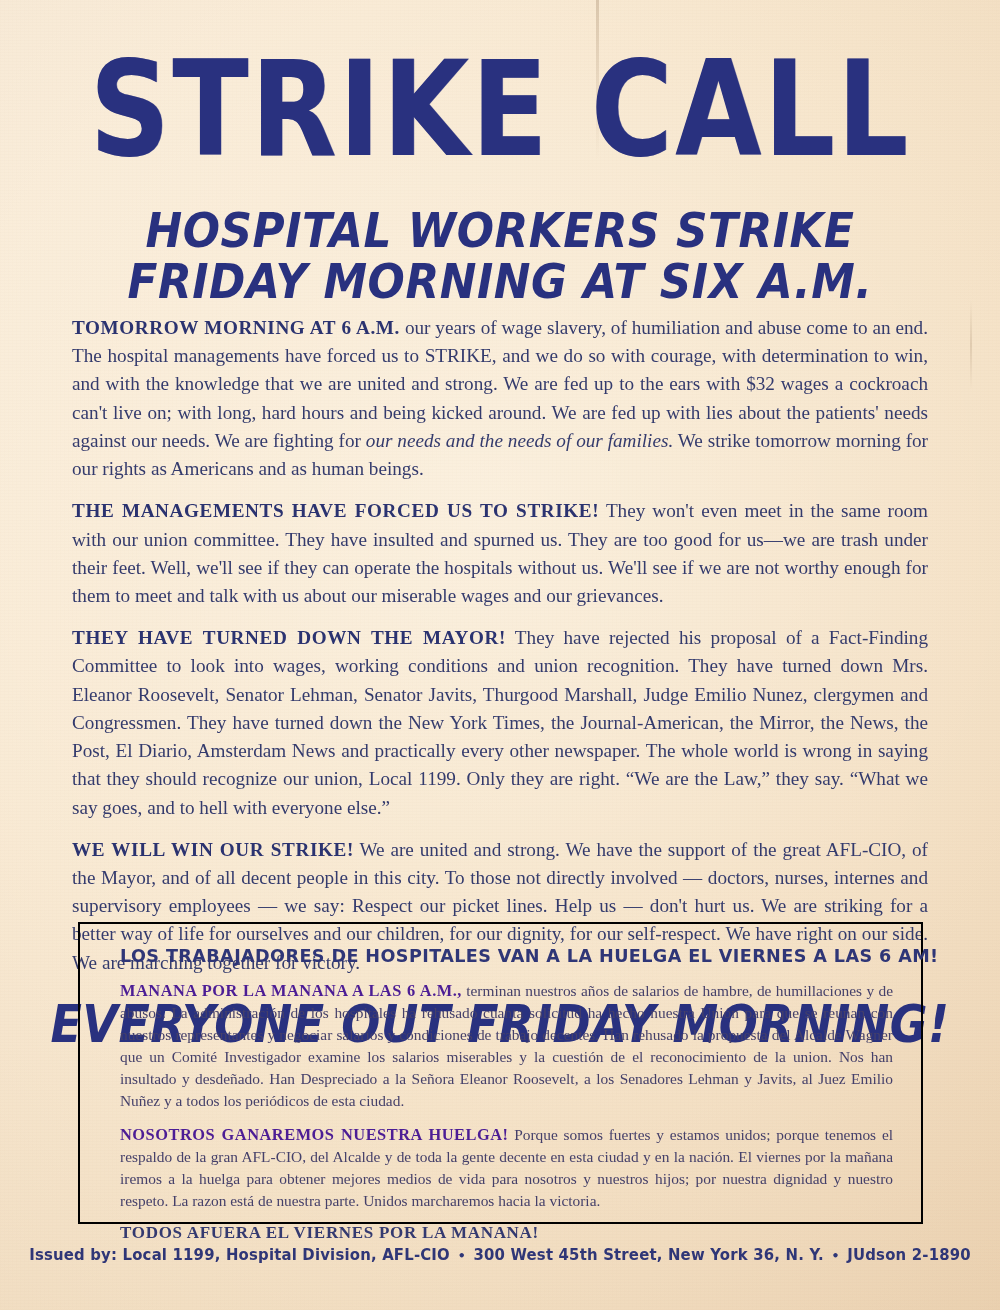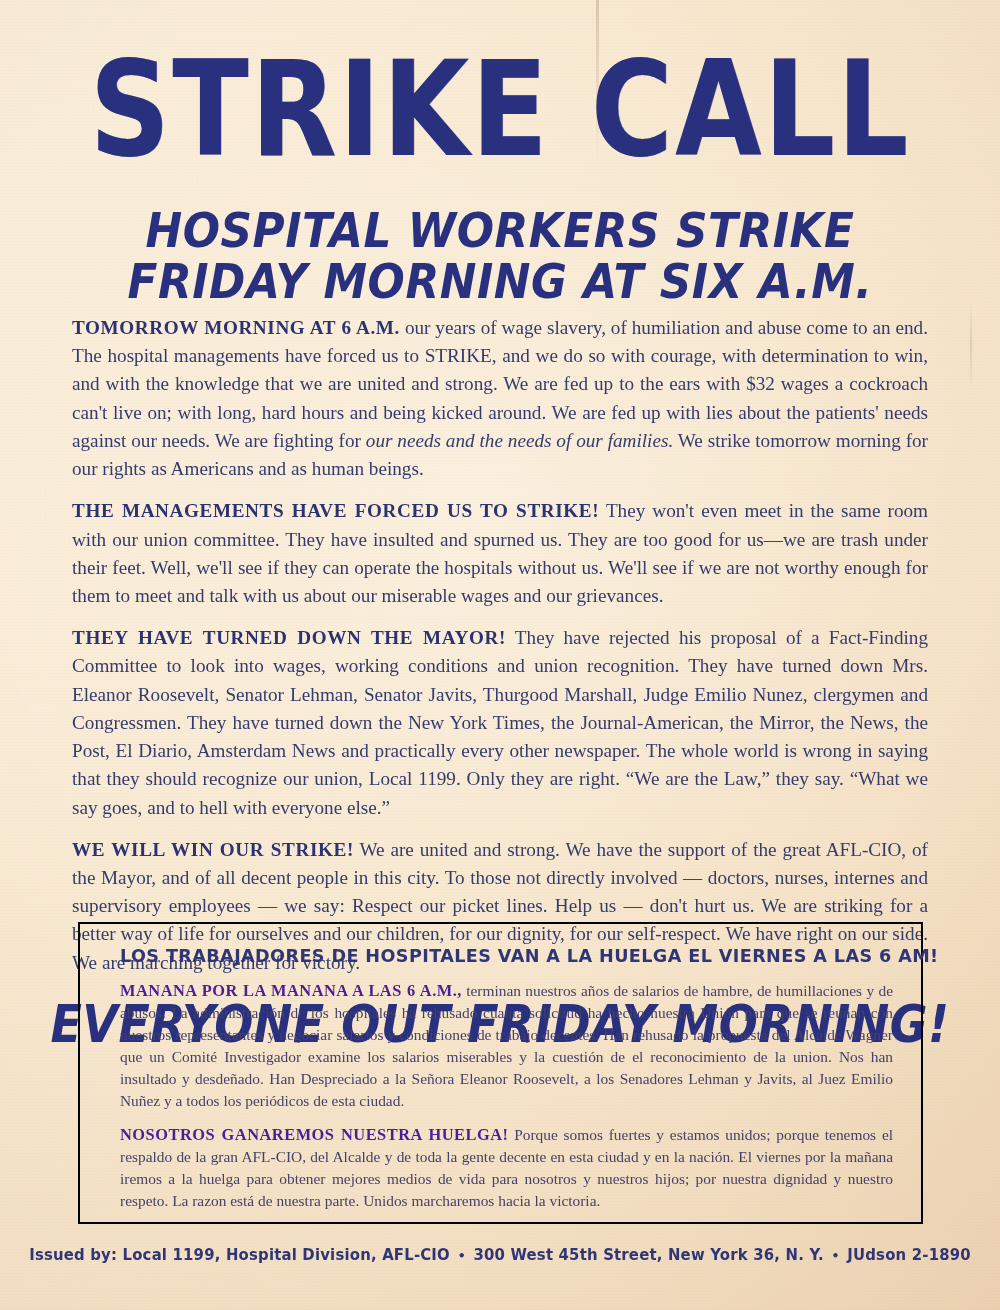--- a/index.html
+++ b/index.html
@@ -267,20 +267,21 @@
     <div class="es-head">LOS TRABAJADORES DE HOSPITALES VAN A LA HUELGA EL VIERNES A LAS 6 AM!</div>
 
     <p class="es-para">
       <span class="es-lead">MANANA POR LA MANANA A LAS 6 A.M.,</span><span> terminan nuestros años de salarios de hambre, de humillaciones y de abusos. La administración de los hospitales ha rehusado cuanta solicitud ha hecho nuestra Unión para que se reunan con nuestros representantes y negociar salarios y condiciones de trabajo decentes. Han rehusado la propuesta del Alcalde Wagner que un Comité Investigador examine los salarios miserables y la cuestión de el reconocimiento de la union. Nos han insultado y desdeñado. Han Despreciado a la Señora Eleanor Roosevelt, a los Senadores Lehman y Javits, al Juez Emilio Nuñez y a todos los periódicos de esta ciudad.</span>
     </p>
 
     <p class="es-para">
       <span class="es-lead">NOSOTROS GANAREMOS NUESTRA HUELGA!</span><span> Porque somos fuertes y estamos unidos; porque tenemos el respaldo de la gran AFL-CIO, del Alcalde y de toda la gente decente en esta ciudad y en la nación. El viernes por la mañana iremos a la huelga para obtener mejores medios de vida para nosotros y nuestros hijos; por nuestra dignidad y nuestro respeto. La razon está de nuestra parte. Unidos marcharemos hacia la victoria.</span>
     </p>
 
+    <p class="es-final">TODOS AFUERA EL VIERNES POR LA MANANA!</p>
   </div>
 
   <div class="footer">
     <span>Issued by: Local 1199, Hospital Division, AFL-CIO</span><span class="dot">•</span><span>300 West 45th Street, New York 36, N. Y.</span><span class="dot">•</span><span>JUdson 2-1890</span>
   </div>
 
   <div class="bug-row">
     <span class="union-bug"></span><span class="bug-num">264</span>
   </div>
 

